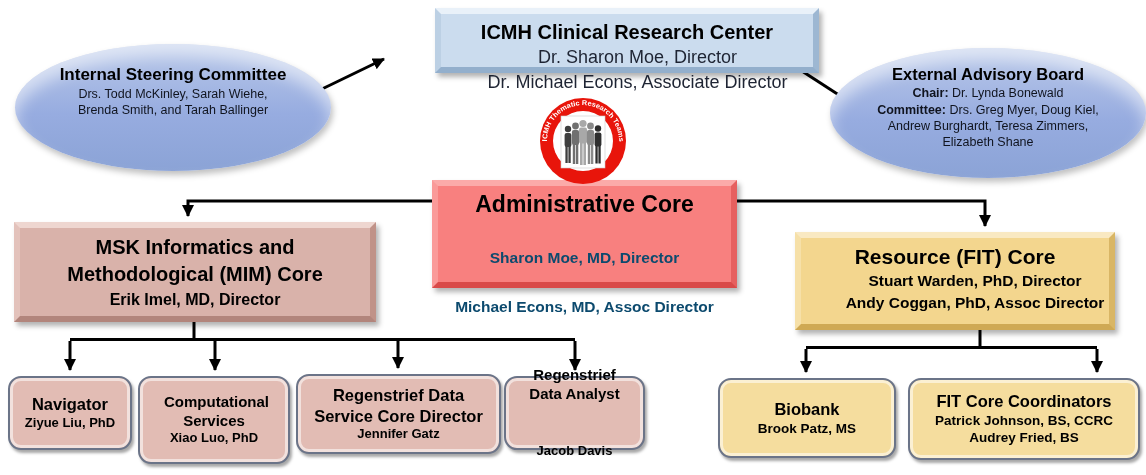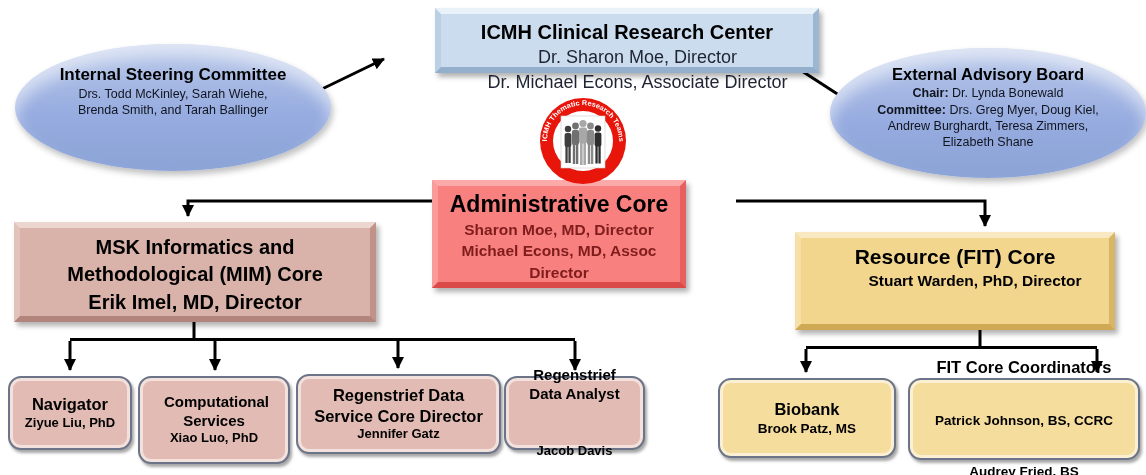--- a/index.html
+++ b/index.html
@@ -21,28 +21,28 @@
     padding-top:5px;
   }
   .header-box .t{font-size:20px;font-weight:bold;color:#000;line-height:1.32;}
   .header-box .l{font-size:18px;color:#1e2433;line-height:1.38;padding-left:21px;}
   .admin-box{
     background:#f8807f;
     border-color:#fbaaa9 #e6605f #d94a49 #fa9a99;
     padding-top:4px;
   }
   .admin-box .t{font-size:23px;font-weight:bold;color:#000;line-height:1.25;}
-  .admin-box .l{font-size:15.5px;font-weight:bold;color:#7f1d1d;line-height:1.4;}
+  .admin-box .l{font-size:15.5px;font-weight:bold;color:#0c4a6e;line-height:1.4;margin-top:28px;}
   .mim-box{
     background:#d9b2aa;
     border-color:#eed6d0 #c09288 #b2857c #e3c2bb;
     padding-top:6px;
   }
   .mim-box .t{font-size:20px;font-weight:bold;color:#000;line-height:1.35;}
-  .mim-box .l{font-size:20px;font-weight:bold;color:#000;line-height:1.45;}
+  .mim-box .l{font-size:16px;font-weight:bold;color:#000;line-height:1.45;}
   .resource-box{
     background:#f3d68e;
     border-color:#f9e9c2 #d9b665 #cfa954 #f6e0a8;
     padding-top:5px;
   }
   .resource-box .t{font-size:21px;font-weight:bold;color:#000;line-height:1.3;}
   .resource-box .l{font-size:15.5px;font-weight:bold;color:#000;line-height:1.42;padding-left:40px;}
   
   .rounded-box{
     position:absolute;box-sizing:border-box;text-align:center;z-index:2;
@@ -151,34 +151,35 @@
         <rect x="57.4" y="49.5" width="2.3" height="18"></rect>
           <rect x="60.4" y="49.5" width="2.3" height="18"></rect>
       </g>
     </g>
     <path id="ringArc" d="M 10.2,54.3 A 36 36 0 1 1 79.8,54.3" fill="none"></path>
     <text font-size="7" fill="#ffffff" font-weight="bold" font-family="Liberation Sans, sans-serif">
       <textPath href="#ringArc" startOffset="9" textLength="114" lengthAdjust="spacingAndGlyphs">ICMH Thematic Research Teams</textPath>
     </text>
   </svg>
 
-  <div class="bevel-box admin-box" style="left:432px;top:180px;width:254px;height:108px;">
+  <div class="bevel-box admin-box" style="left:432px;top:180px;width:305px;height:108px;">
     <div class="t">Administrative Core</div>
     <div class="l">Sharon Moe, MD, Director</div>
     <div class="l">Michael Econs, MD, Assoc Director</div>
   </div>
 
   <div class="bevel-box mim-box" style="left:14px;top:222px;width:362px;height:100px;">
     <div class="t" style="padding:0 40px;">MSK Informatics and Methodological (MIM) Core</div>
     <div class="l">Erik Imel, MD, Director</div>
   </div>
 
   <div class="bevel-box resource-box" style="left:795px;top:232px;width:320px;height:98px;">
     <div class="t">Resource (FIT) Core</div>
     <div class="l">Stuart Warden, PhD, Director</div>
+    <div class="l">Andy Coggan, PhD, Assoc Director</div>
   </div>
 
   <div class="rounded-box pink" style="left:8px;top:376px;width:124px;height:74px;">
     <div class="t big">Navigator</div>
     <div class="l">Ziyue Liu, PhD</div>
   </div>
 
   <div class="rounded-box pink" style="left:138px;top:376px;width:152px;height:88px;">
     <div class="t" style="padding:0 18px;">Computational Services</div>
     <div class="l">Xiao Luo, PhD</div>
@@ -192,19 +193,19 @@
   <div class="rounded-box pink" style="left:504px;top:376px;width:141px;height:74px;gap:40px;">
     <div class="t" style="padding:0 6px;">Regenstrief Data Analyst</div>
     <div class="l">Jacob Davis</div>
   </div>
 
   <div class="rounded-box gold" style="left:718px;top:378px;width:178px;height:80px;">
     <div class="t big">Biobank</div>
     <div class="l">Brook Patz, MS</div>
   </div>
 
-  <div class="rounded-box gold" style="left:908px;top:378px;width:232px;height:82px;gap:34px;">
+  <div class="rounded-box gold" style="left:908px;top:378px;width:232px;height:82px;">
     <div class="t big">FIT Core Coordinators</div>
     <div class="l">Patrick Johnson, BS, CCRC</div>
     <div class="l">Audrey Fried, BS</div>
   </div>
 
 </div>
 
 </body></html>

